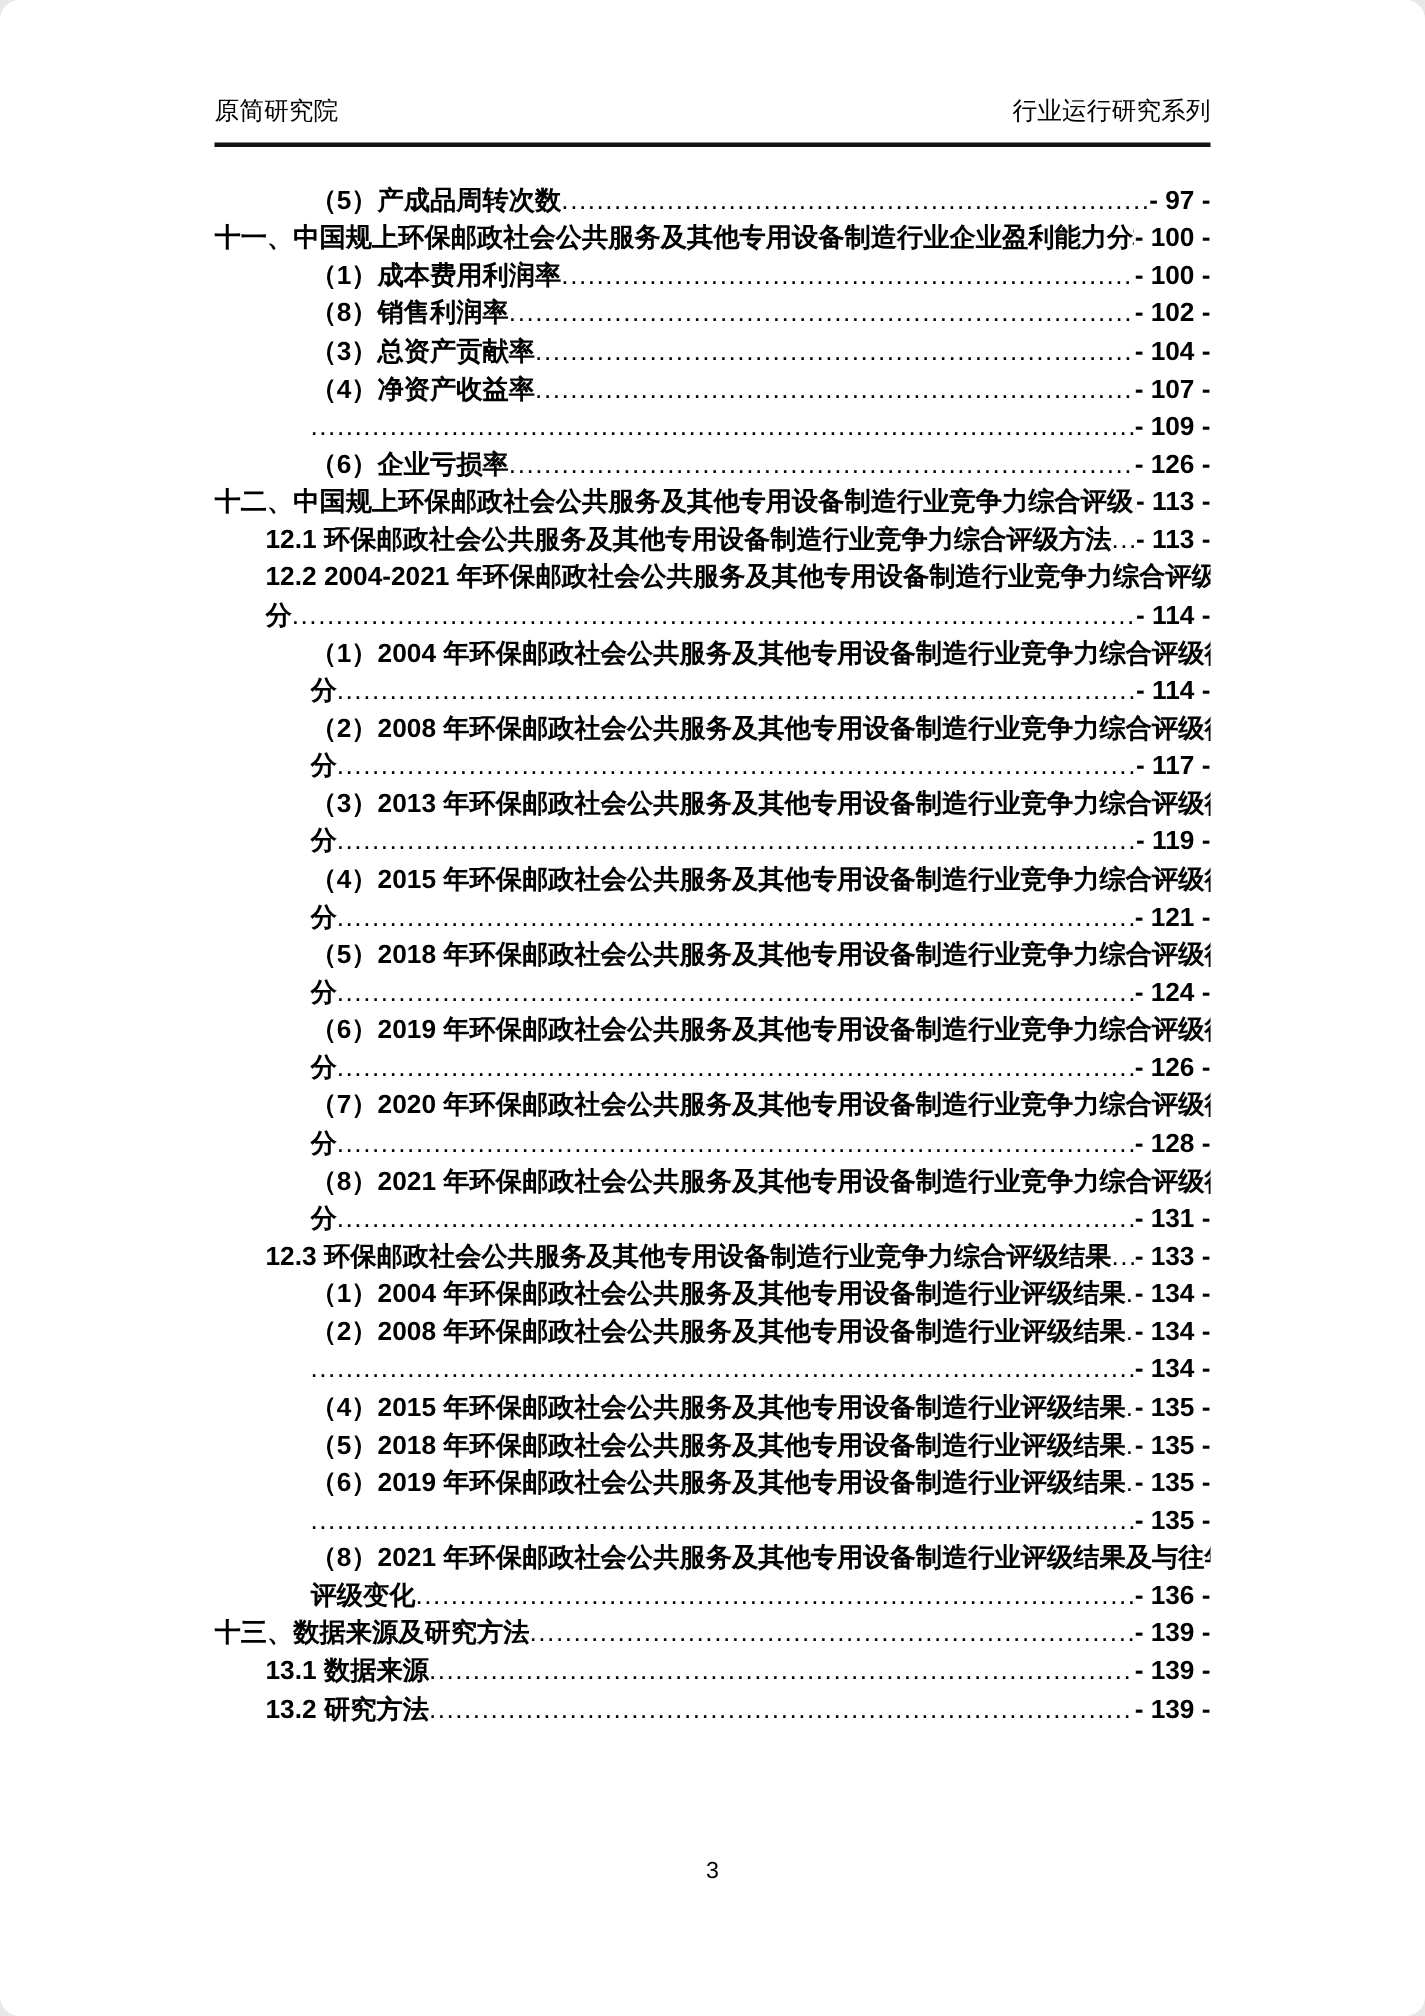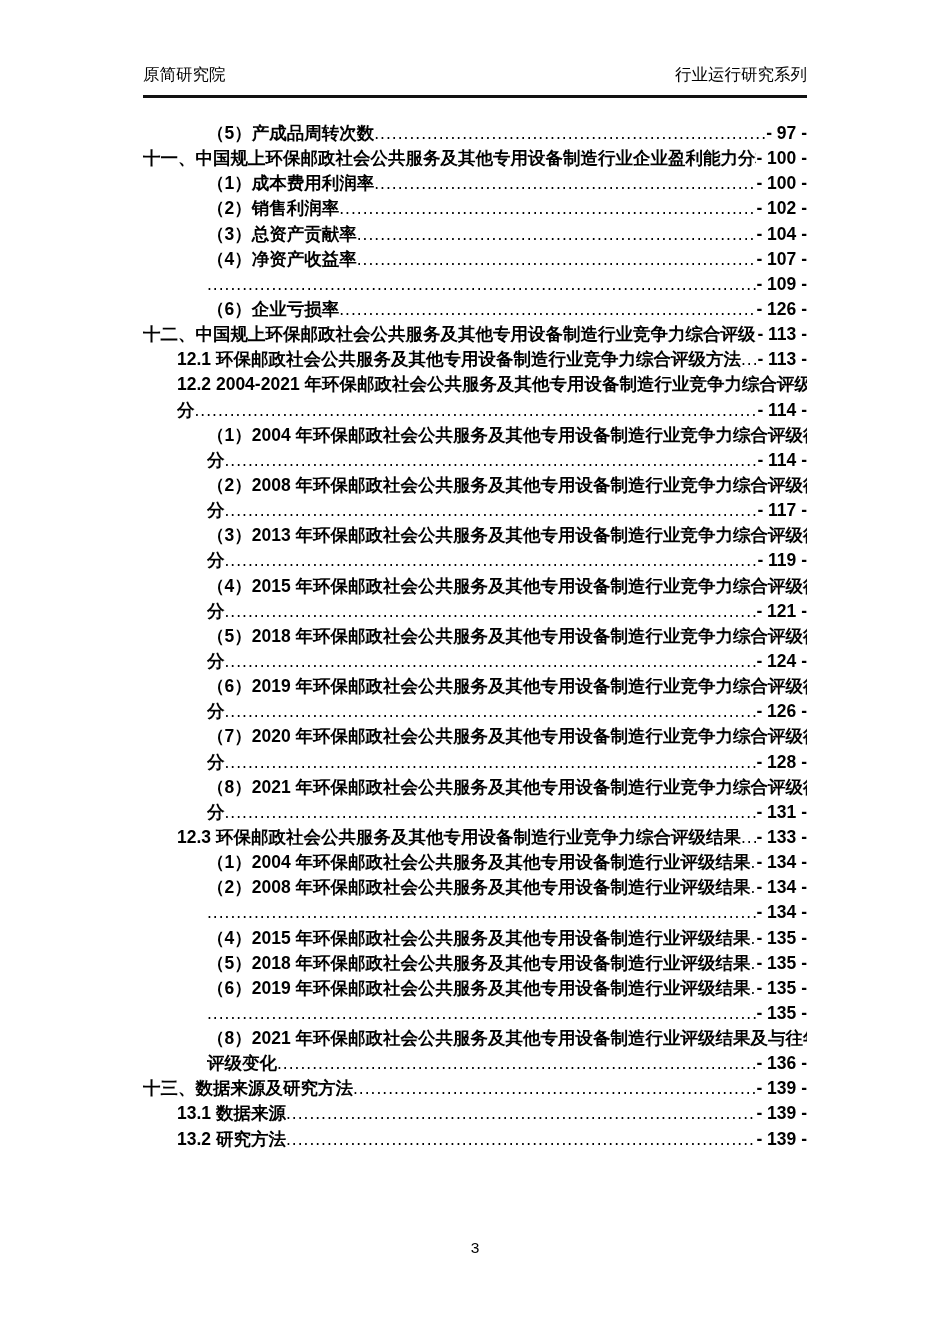--- a/index.html
+++ b/index.html
@@ -5,20 +5,21 @@
   html, body { margin: 0; padding: 0; background: #e8e8e8; }
   .page {
     position: relative;
     width: 950px;
     height: 1344px;
     margin: 0 auto;
     background: #ffffff;
     font-family: "Liberation Sans", "DejaVu Sans", sans-serif;
     color: #000000;
     overflow: hidden;
+    border-radius: 13px;
   }
   
   .header {
     position: absolute;
     left: 143px;
     right: 143px;
     top: 63px;
     display: flex;
     justify-content: space-between;
     align-items: baseline;
@@ -107,21 +108,21 @@
         <span class="t">十一、中国规上环保邮政社会公共服务及其他专用设备制造行业企业盈利能力分析</span>
         <span class="dots">................................................................................................................................................................................................................................................................................................................................................................................................................</span>
         <span class="pg">- 100 -</span>
       </div>
       <div class="toc-row lv3">
         <span class="t">（1）成本费用利润率</span>
         <span class="dots">................................................................................................................................................................................................................................................................................................................................................................................................................</span>
         <span class="pg">- 100 -</span>
       </div>
       <div class="toc-row lv3">
-        <span class="t">（2）销售利润率</span>
+        <span class="t">（8）销售利润率</span>
         <span class="dots">................................................................................................................................................................................................................................................................................................................................................................................................................</span>
         <span class="pg">- 102 -</span>
       </div>
       <div class="toc-row lv3">
         <span class="t">（3）总资产贡献率</span>
         <span class="dots">................................................................................................................................................................................................................................................................................................................................................................................................................</span>
         <span class="pg">- 104 -</span>
       </div>
       <div class="toc-row lv3">
         <span class="t">（4）净资产收益率</span>

